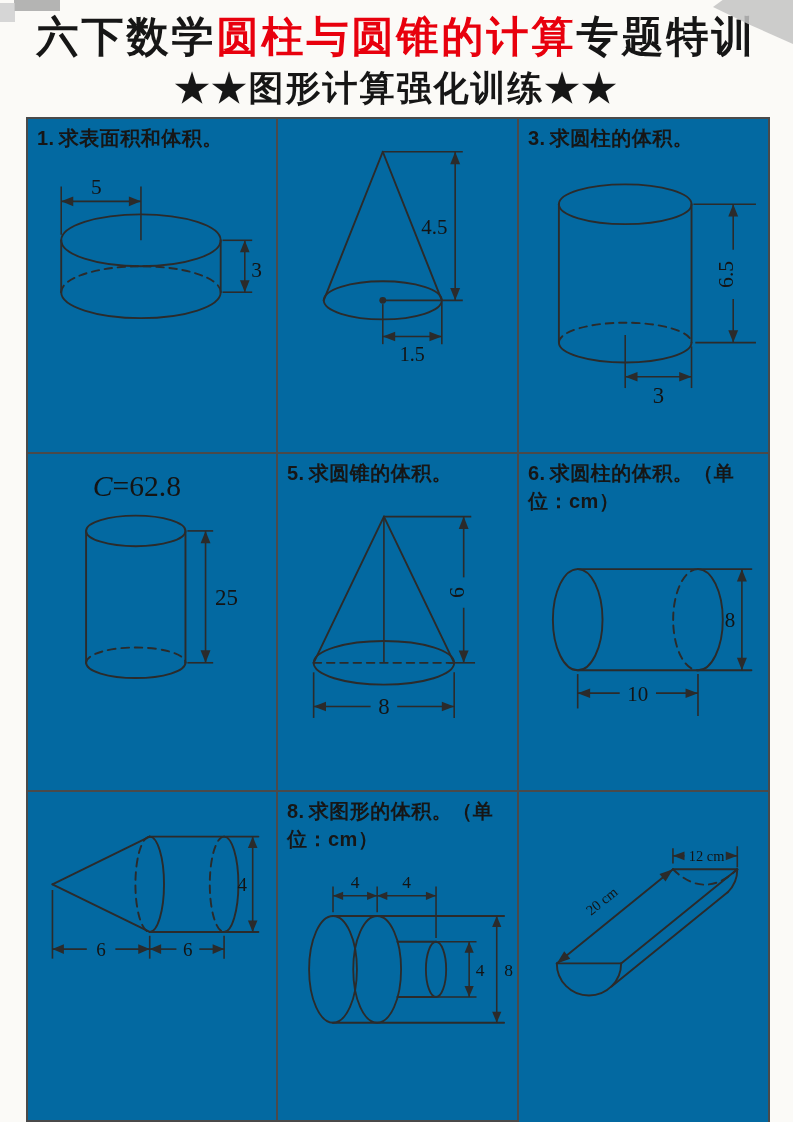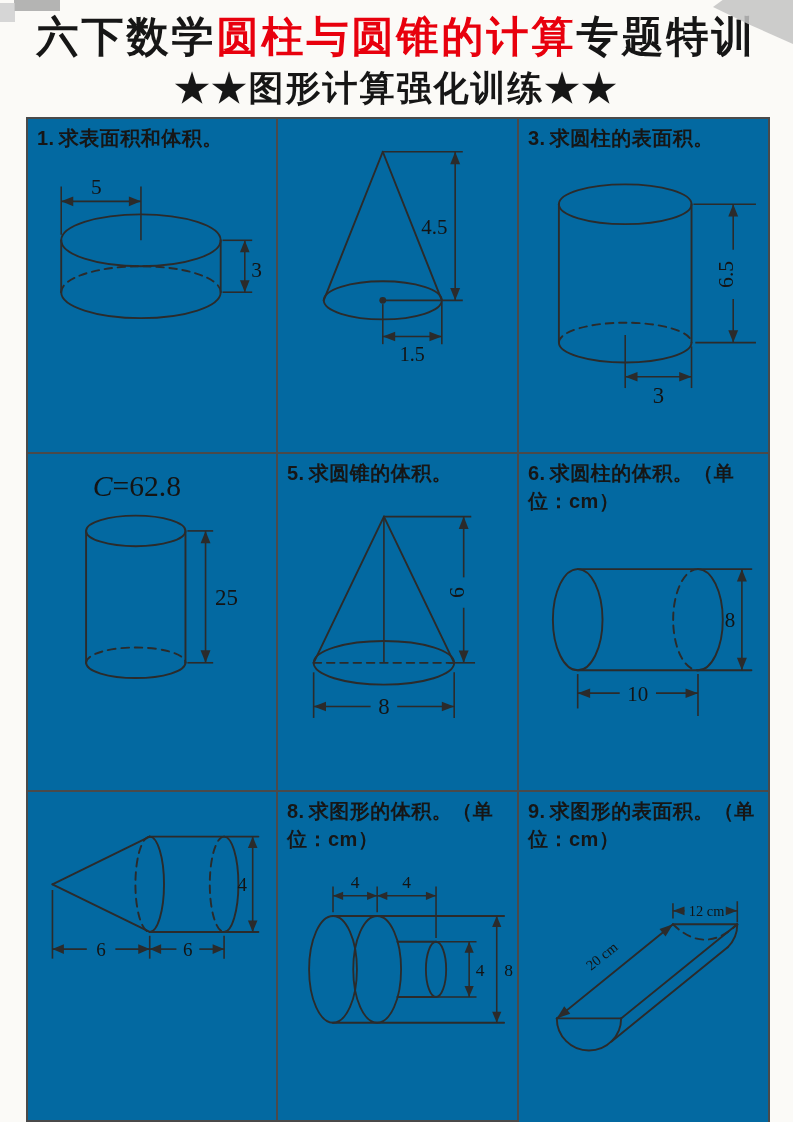--- a/index.html
+++ b/index.html
@@ -92,21 +92,21 @@
           <line class="dim" x1="96" y1="220" x2="158" y2="220"></line>
           <path class="ah" d="M96,220 l13,-5 l0,10 Z"></path>
           <path class="ah" d="M158,220 l-13,-5 l0,10 Z"></path>
         </g>
         <text class="num" x="164" y="112" font-size="22" text-anchor="end">4.5</text>
         <text class="num" x="127" y="246" font-size="21" text-anchor="middle">1.5</text>
       </svg>
     </div>
 
     <div class="cell c3">
-      <div class="ptitle"><span class="pnum">3.</span><span>求圆柱的表面积。</span></div>
+      <div class="ptitle"><span class="pnum">3.</span><span>求圆柱的体积。</span></div>
       <svg width="238" height="252" viewBox="0 0 250 266">
         <g>
           <ellipse class="ln" cx="102" cy="52" rx="70" ry="21"></ellipse>
           <line class="ln" x1="32" y1="52" x2="32" y2="198"></line>
           <line class="ln" x1="172" y1="52" x2="172" y2="198"></line>
           <path class="dsh" d="M32,198 A70,21 0 0 1 172,198"></path>
           <path class="ln" d="M32,198 A70,21 0 0 0 172,198"></path>
         </g>
         <g>
           <line class="dim" x1="174" y1="52" x2="240" y2="52"></line>
@@ -268,21 +268,20 @@
           <path class="ah" d="M228,178 l-5,-12 l10,0 Z"></path>
         </g>
         <text class="num" x="74" y="32" font-size="19" text-anchor="middle">4</text>
         <text class="num" x="130" y="32" font-size="19" text-anchor="middle">4</text>
         <text class="num" x="210" y="127" font-size="19" text-anchor="middle">4</text>
         <text class="num" x="241" y="127" font-size="19" text-anchor="middle">8</text>
       </svg>
     </div>
 
     <div class="cell c3 r3">
-      <div class="ptitle"><span class="pnum">9.</span><span>求图形的表面积。（单位：cm）</span></div>
       <svg width="240" height="221" viewBox="0 0 250 230" style="margin-top:4px">
         <g>
           <line class="ln" x1="30" y1="168" x2="97" y2="168"></line>
           <line class="ln" x1="97" y1="168" x2="218" y2="70"></line>
           <line class="ln" x1="218" y1="70" x2="151" y2="70"></line>
           <line class="ln" x1="151" y1="70" x2="30" y2="168"></line>
           <path class="dsh" d="M151,70 Q184,102 218,70"></path>
           <path class="ln" d="M30,168 A33.5,33.5 0 0 0 97,168"></path>
           <line class="ln" x1="87" y1="192" x2="208" y2="94"></line>
           <path class="ln" d="M218,70 A33.5,33.5 0 0 1 208,94"></path>

